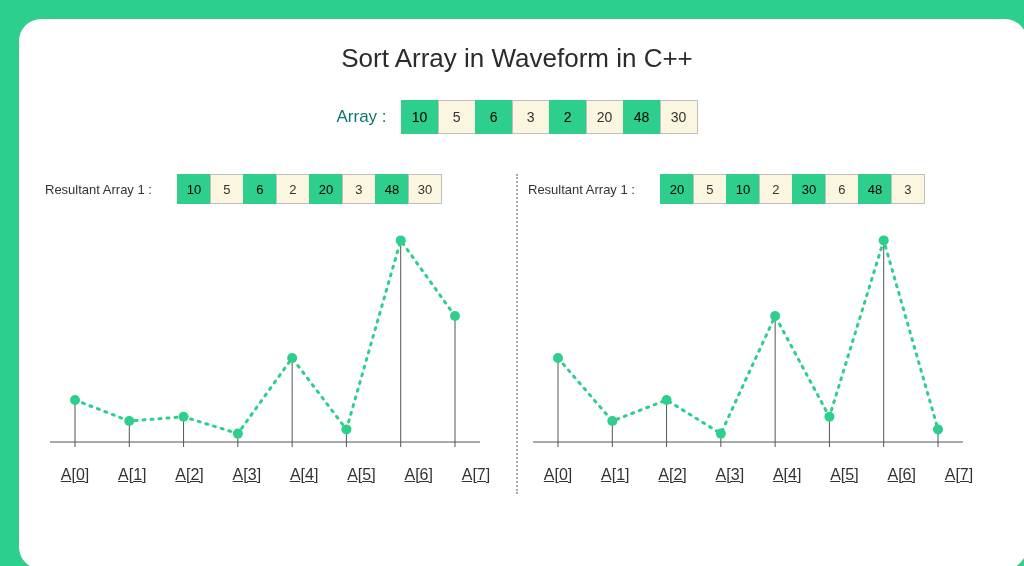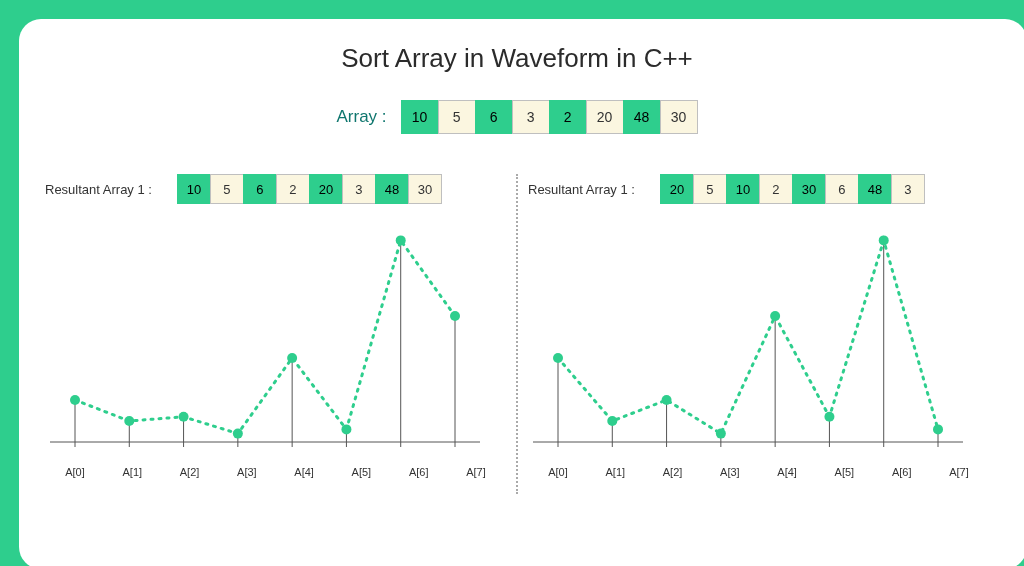--- a/index.html
+++ b/index.html
@@ -93,24 +93,25 @@
     width: 100%;
     height: 100%;
     overflow: visible;
   }
   .axis-labels {
     display: flex;
     justify-content: space-between;
     padding: 4px 10px 0 10px;
   }
   .axis-labels span {
-    font-size: 11px;
+    font-size: 16px;
     color: #333;
     width: 40px;
     text-align: center;
+    text-decoration: underline;
   }
 </style>
 </head>
 <body>
 
 <div class="card">
   <h1 class="title">Sort Array in Waveform in C++</h1>
 
   <div class="input-row">
     <span class="label">Array  :</span>

